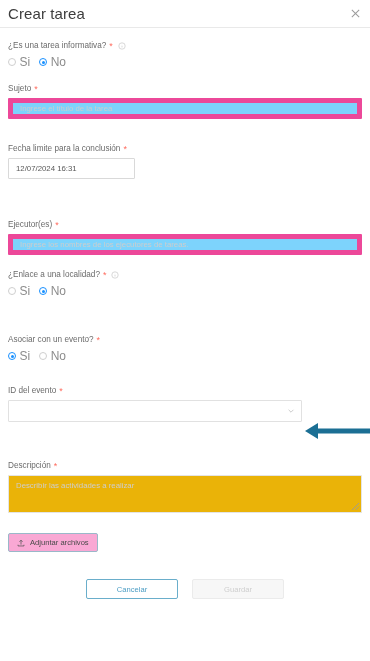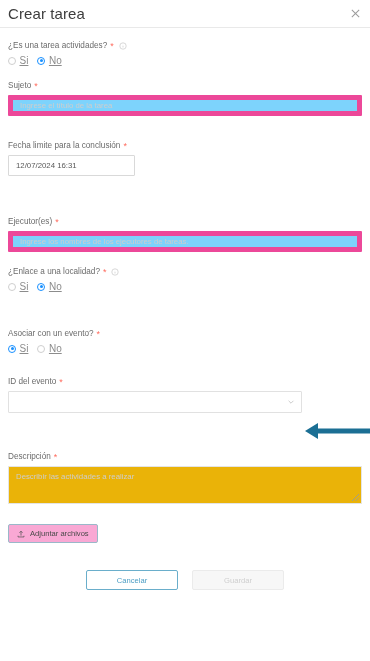--- a/index.html
+++ b/index.html
@@ -112,23 +112,22 @@
     content: "";
     position: absolute;
     left: 1.5px;
     top: 1.5px;
     width: 3px;
     height: 3px;
     border-radius: 50%;
     background: #1890ff;
   }
   .radio-label {
-    font-size: 10px;
+    font-size: 12px;
     color: #8c8c8c;
-    text-decoration: underline;
   }
 
   
   .text-input {
     width: 354px;
     height: 21px;
     border: 5px solid #ec4899;
     border-radius: 1px;
     background: #7dd3fc;
     font-size: 7.8px;
@@ -293,21 +292,21 @@
         <path d="M2 2 L10 10 M10 2 L2 10"></path>
       </svg>
     </span>
   </div>
   <div class="header-rule"></div>
 
   <div class="dialog-body">
 
     <div class="field">
       <div class="field-label">
-        <span>¿Es una tarea actividades?</span>
+        <span>¿Es una tarea informativa?</span>
         <span class="req">*</span>
         <span class="info-icon">
           <svg viewBox="0 0 10 10" width="8" height="8" fill="none" stroke="currentColor" stroke-width="0.9">
             <circle cx="5" cy="5" r="4"></circle>
               <path d="M5 3.2 V3.3 M5 4.6 V6.8"></path>
           </svg>
         </span>
       </div>
       <div class="radio-row">
         <label class="radio-opt">

